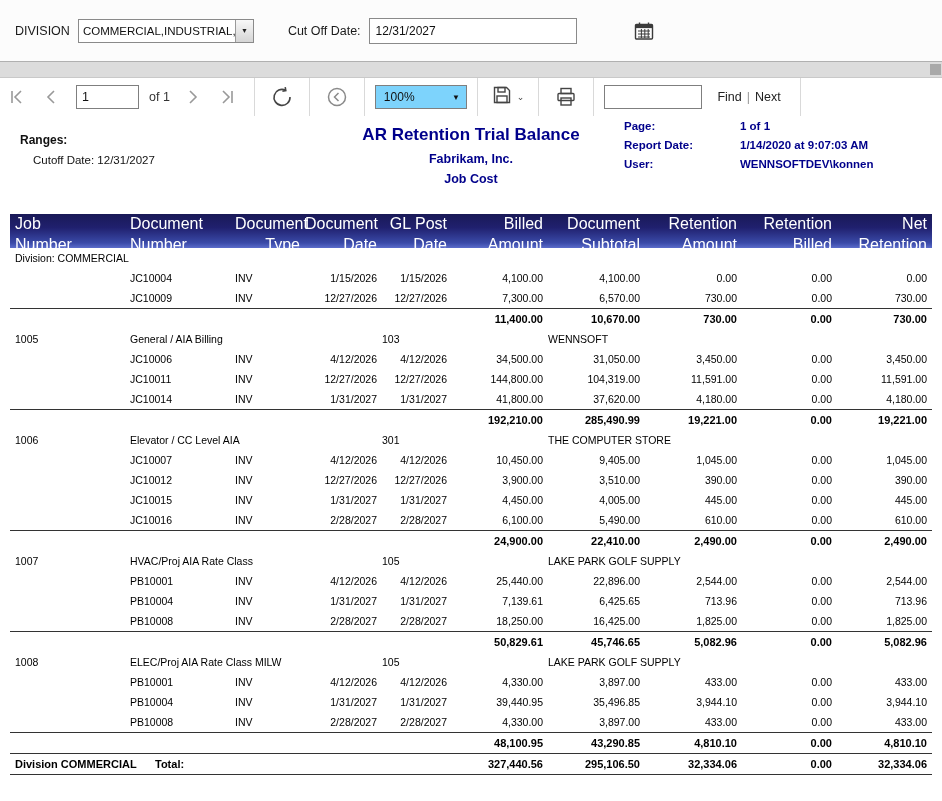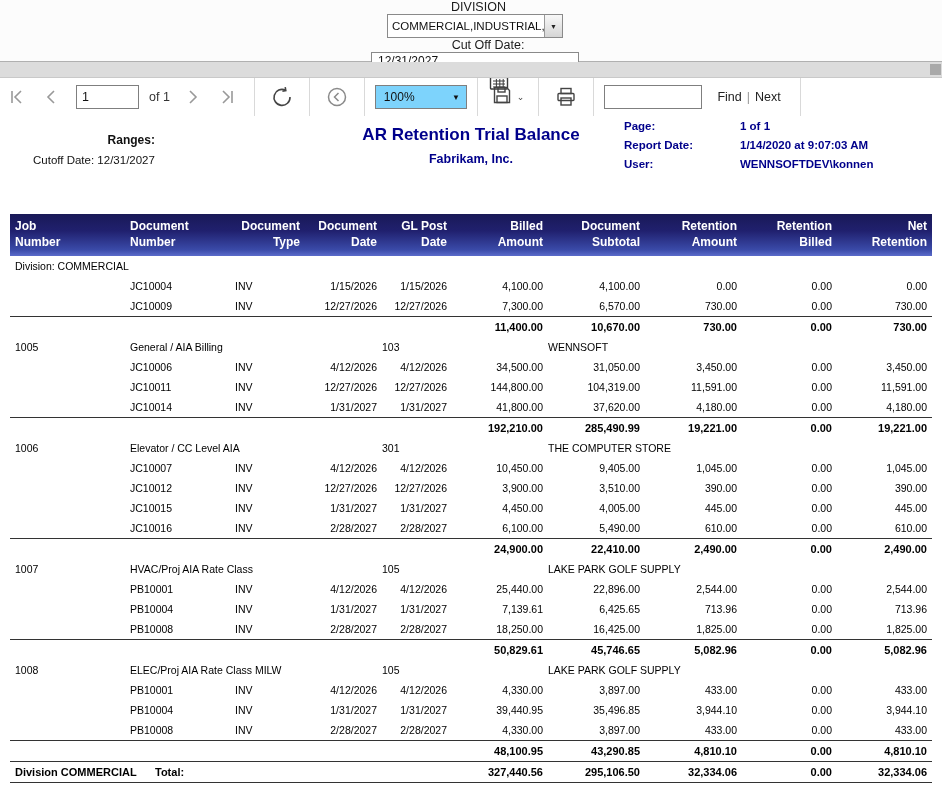--- a/index.html
+++ b/index.html
@@ -1,19 +1,19 @@
 <!DOCTYPE html>
 <html><head>
 <meta charset="utf-8">
 <style>
   html,body{margin:0;padding:0;}
   body{width:942px;height:801px;background:#fff;font-family:"Liberation Sans",sans-serif;position:relative;overflow:hidden;}
 
   
-  .param-bar{height:62px;display:flex;align-items:center;background:#fcfcfc;border-bottom:1px solid #b0b0b0;box-sizing:border-box;flex-direction:column;}
+  .param-bar{height:62px;display:flex;align-items:center;background:#fcfcfc;border-bottom:1px solid #b0b0b0;box-sizing:border-box;}
   .plabel{font-size:12.5px;color:#1a1a1a;}
   .plabel.first{margin-left:15px;}
   .pselect{margin-left:8px;width:176px;height:24px;border:1px solid #8a8a8a;display:flex;background:#fff;box-sizing:border-box;}
   .pselect-value{flex:1;font-size:11.5px;line-height:22px;padding-left:4px;overflow:hidden;white-space:nowrap;color:#111;}
   .pselect-btn{width:17px;background:linear-gradient(#f8f8f8,#d5d5d5);border-left:1px solid #9a9a9a;display:flex;align-items:center;justify-content:center;cursor:pointer;}
   .caret{font-size:7px;color:#222;}
   .plabel.cutoff{margin-left:34px;}
   .pinput{margin-left:8px;width:198px;height:22px;border:1px solid #8a8a8a;font:12px "Liberation Sans",sans-serif;padding-left:6px;color:#111;box-sizing:content-box;}
   .cal{margin-left:56px;display:flex;align-items:center;cursor:pointer;}
 
@@ -36,32 +36,32 @@
   .findlink{font-size:12.5px;color:#222;margin:0 5px;cursor:pointer;white-space:nowrap;}
   .fsep{color:#999;font-size:12.5px;}
 
   
   .rheader{position:relative;height:98px;background:#fff;}
   .rtitle-block{text-align:center;padding-top:9px;}
   .rtitle{font-size:17px;font-weight:bold;color:#00008B;}
   .rcompany{font-size:12.5px;font-weight:bold;color:#00008B;margin-top:7px;}
   .rsub{font-size:12.5px;font-weight:bold;color:#00008B;margin-top:6px;}
   .ranges{position:absolute;left:20px;top:17px;}
-  .ranges-title{font-size:12px;font-weight:bold;color:#111;text-align:right;}
+  .ranges-title{font-size:12px;font-weight:bold;color:#111;}
   .ranges-val{font-size:11.5px;color:#111;margin-top:7px;margin-left:13px;white-space:nowrap;}
   .rinfo{position:absolute;right:6px;top:4px;display:grid;grid-template-columns:104px 196px;column-gap:12px;row-gap:7px;font-size:11.5px;font-weight:bold;color:#00008B;}
   .ril{text-align:left;white-space:nowrap;}
   .riv{white-space:nowrap;}
 
   
   .table-wrap{padding:0 10px;}
   .grid{display:grid;grid-template-columns:115px 105px 70px 77px 70px 96px 97px 97px 95px 95px;padding-left:5px;align-items:center;box-sizing:border-box;}
   .cell{white-space:nowrap;}
   .cell.r{text-align:right;padding-right:5px;}
-  .thead{background:linear-gradient(180deg,#191957 0%,#20206e 40%,#3a4aa8 85%,#5b6ccb 100%);height:42px;color:#fff;font-size:12px;font-weight:bold;}
+  .thead{background:linear-gradient(180deg,#191957 0%,#20206e 40%,#3a4aa8 85%,#5b6ccb 100%);height:34px;color:#fff;font-size:16px;font-weight:normal;}
   .thead .cell{line-height:1.3;}
   .division-row{font-size:10.5px;color:#000;height:20px;display:flex;align-items:center;padding-left:5px;}
   .job-header{height:20px;font-size:10.5px;color:#000;}
   .detail{height:20px;font-size:10.5px;color:#000;}
   .subtotal{height:21px;font-size:11px;font-weight:bold;color:#000;border-top:1px solid #333;}
   .divtotal{height:22px;font-size:11px;font-weight:bold;color:#000;border-top:1px solid #333;border-bottom:1px solid #333;}
 </style>
 </head>
 <body>
 
@@ -169,20 +169,21 @@
 </div>
 
 <div class="rheader">
   <div class="ranges">
     <div class="ranges-title">Ranges:</div>
     <div class="ranges-val">Cutoff Date: 12/31/2027</div>
   </div>
   <div class="rtitle-block">
     <div class="rtitle">AR Retention Trial Balance</div>
     <div class="rcompany">Fabrikam, Inc.</div>
+    <div class="rsub">Job Cost</div>
   </div>
   <div class="rinfo">
     <span class="ril">Page:</span>
     <span class="riv">1 of 1</span>
     <span class="ril">Report Date:</span>
     <span class="riv">1/14/2020 at 9:07:03 AM</span>
     <span class="ril">User:</span>
     <span class="riv">WENNSOFTDEV\konnen</span>
   </div>
 </div>

